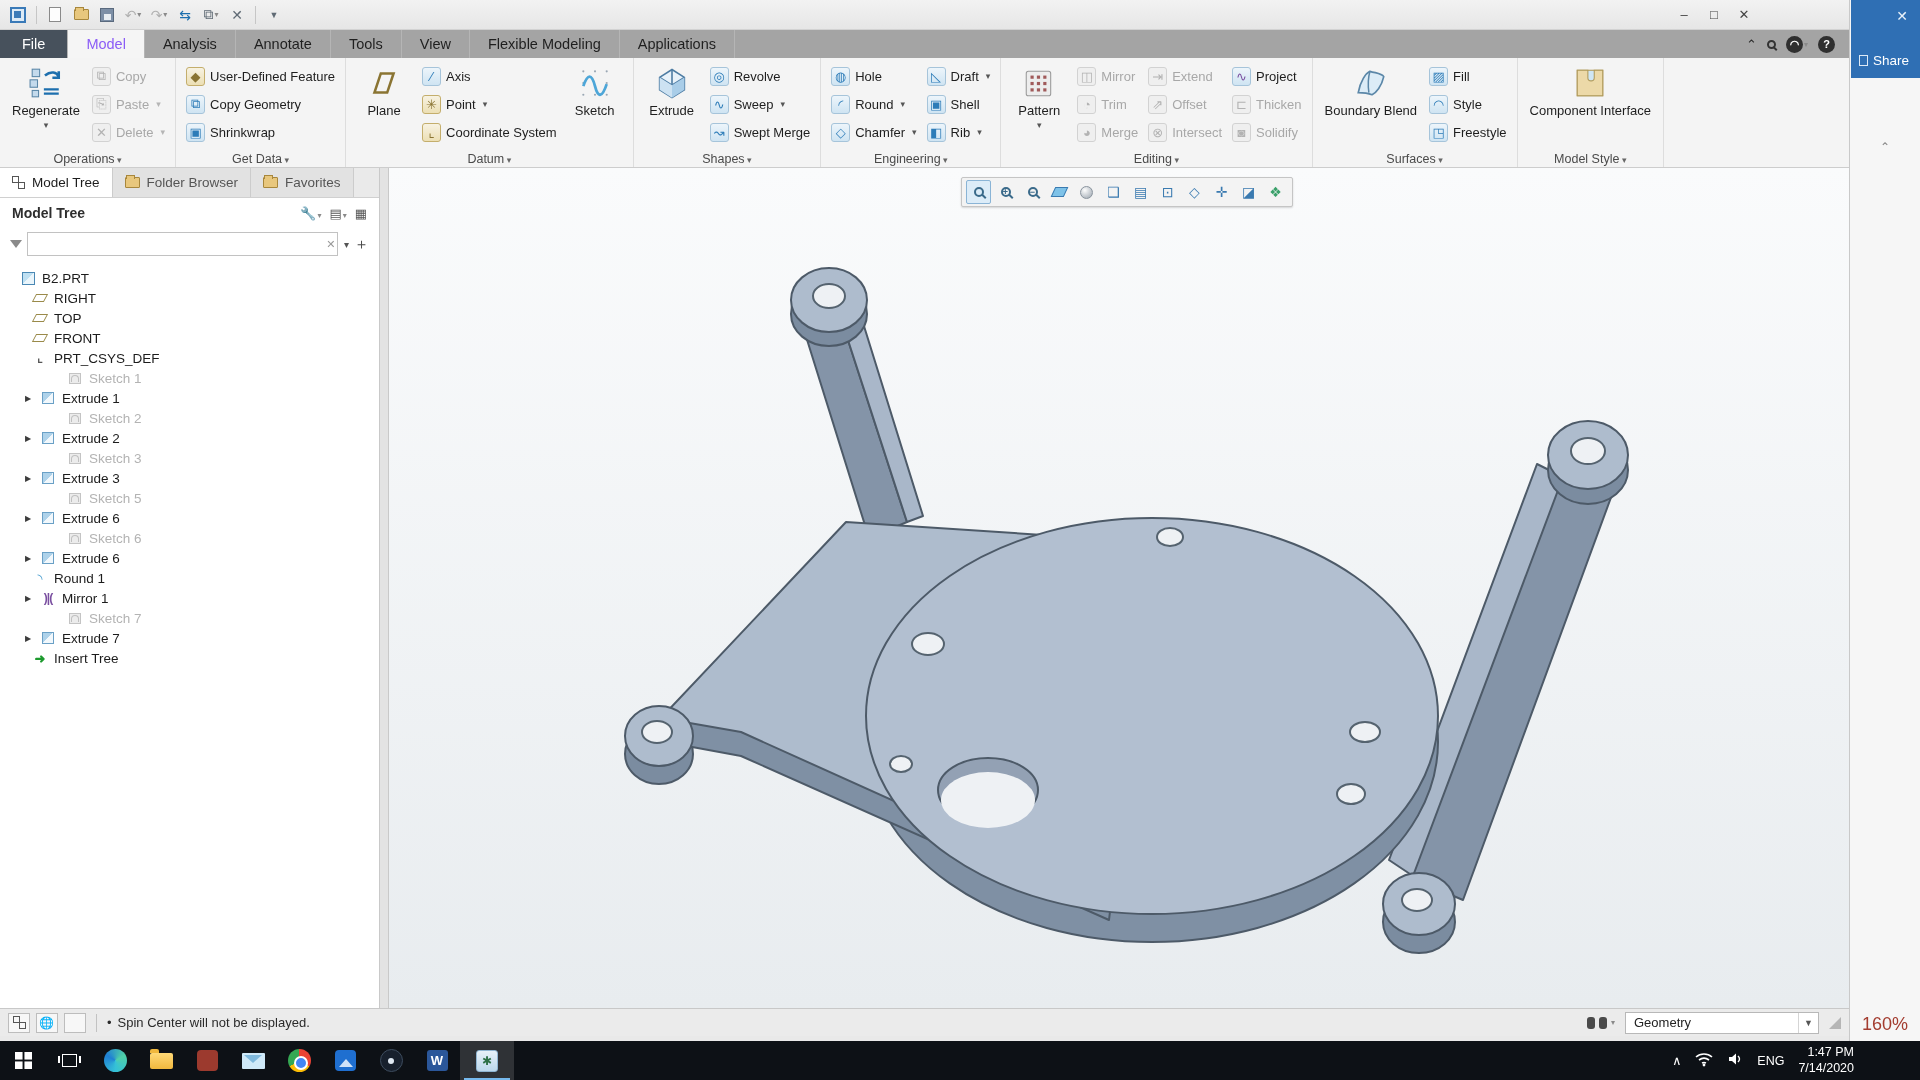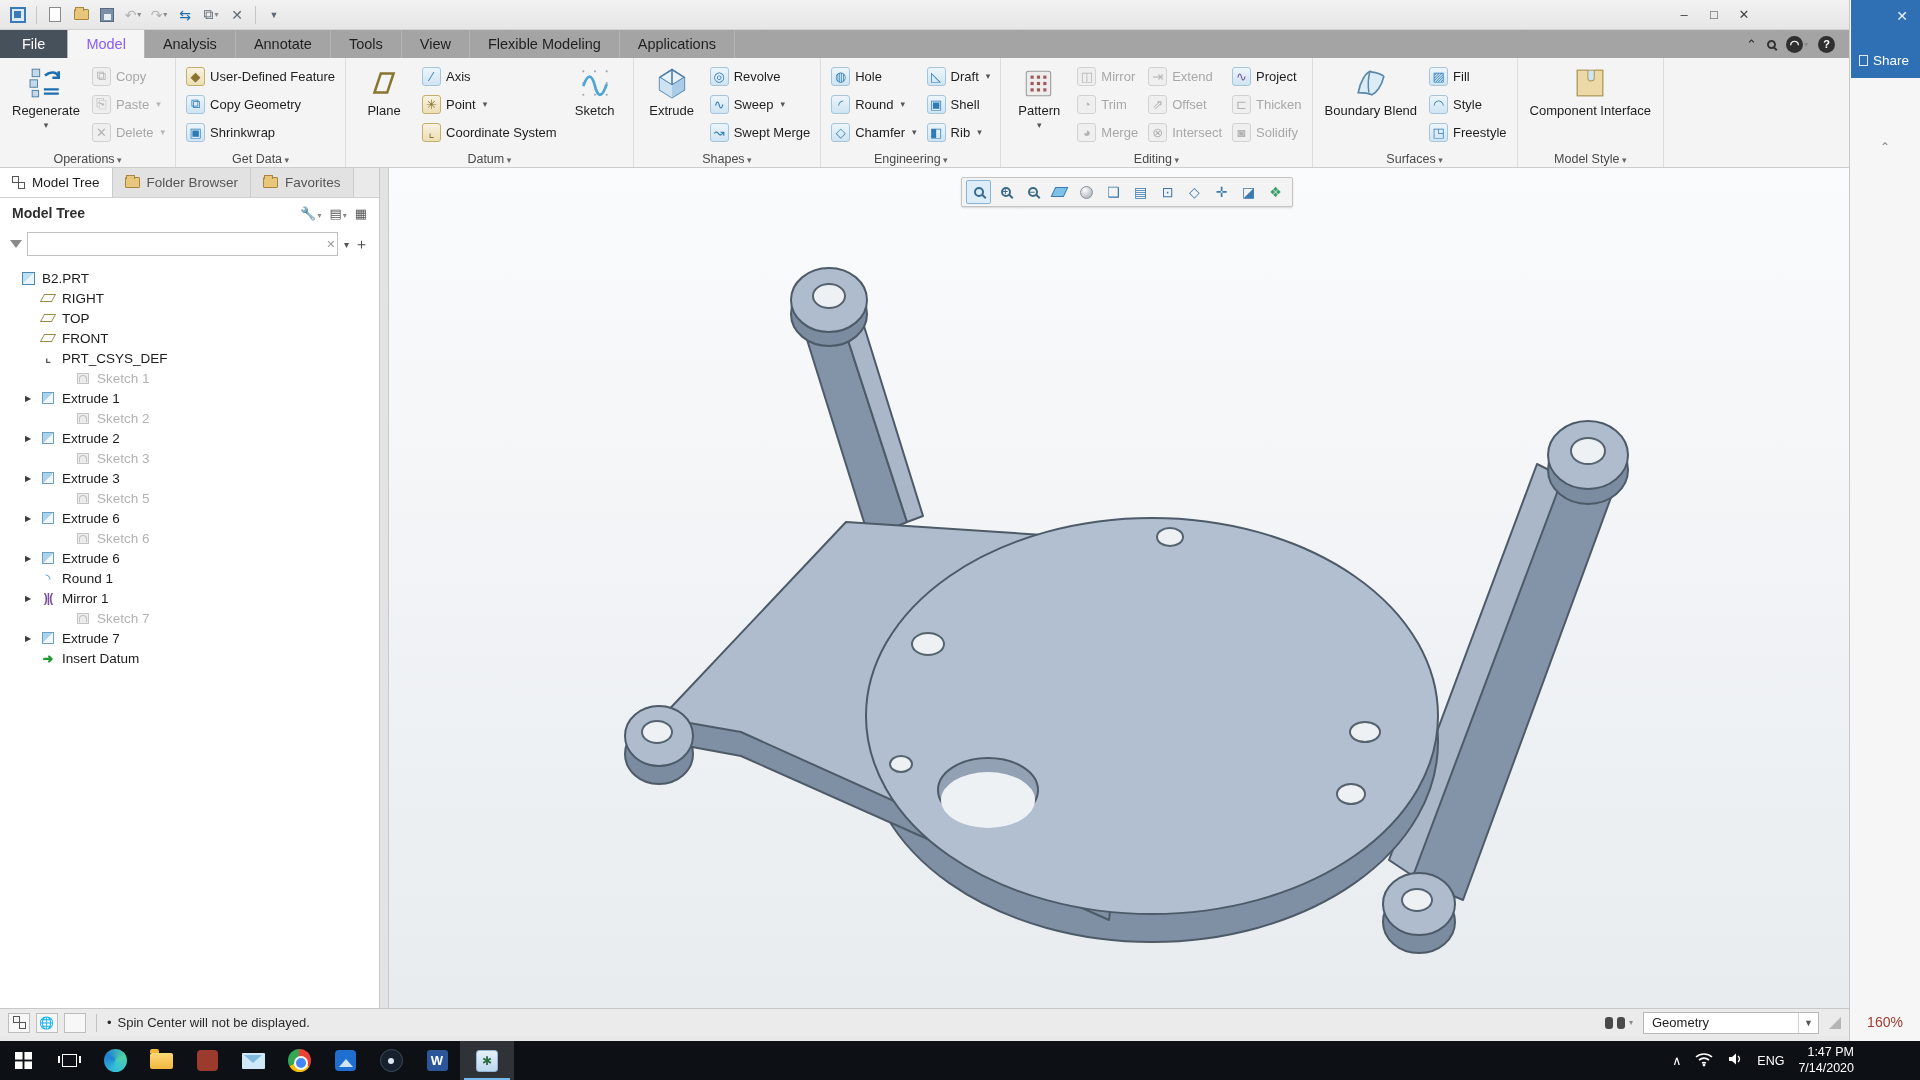--- a/index.html
+++ b/index.html
@@ -71,21 +71,21 @@
   .funnel{width:0;height:0;border-left:6px solid transparent;border-right:6px solid transparent;border-top:8px solid #8a8a8a;display:inline-block;}
   .fin{flex:1;height:24px;border:1px solid #c2c2c2;background:#fff;font-size:13px;padding:0 20px 0 6px;font-family:"Liberation Sans",sans-serif;}
   .fclear{margin-left:-20px;color:#999;font-size:11px;width:16px;text-align:center;}
   .pf-dd{font-size:10px;color:#555;}
   .pf-add{font-size:15px;color:#4a4a4a;}
 
   
   .tree{padding-top:8px;font-size:13.5px;}
   .trow{height:20px;display:flex;align-items:center;gap:6px;padding-left:20px;color:#1c1c1c;}
   .trow.lvl1{padding-left:22px;}
-  .trow.noarrow{padding-left:40px;}
+  .trow.noarrow{padding-left:32px;}
   .tw{width:12px;font-size:8px;color:#3c3c3c;text-align:center;flex:0 0 12px;}
   .trow.dim{color:#b3b3b3;margin-left:35px;}
   .ti{width:16px;height:14px;flex:0 0 16px;display:flex;align-items:center;justify-content:center;}
   .ti-part{width:13px;height:13px;background:linear-gradient(135deg,#bfe0f2 50%,#eaf5fb 50%);border:1px solid #4a88b4;}
   .ti-plane{width:12px;height:8px;border:1.6px solid #9a8a4a;transform:skewX(-28deg);}
   .ti-csys{color:#555;font-size:12px;font-weight:bold;}
   .ti-sketch{width:12px;height:11px;background:#ececec;border:1px solid #c4c4c4;position:relative;}
   .ti-sketch::after{content:"";position:absolute;left:1px;right:1px;bottom:1px;height:6px;border:1.4px solid #c0c0c0;border-bottom:none;border-radius:8px 8px 0 0;}
   .ti-extrude{width:12px;height:12px;background:linear-gradient(135deg,#aed2ea 50%,#f2f8fc 50%);border:1px solid #6aa0c6;}
   .ti-round{color:#4da0d0;font-size:13px;}
@@ -104,28 +104,28 @@
 
   
   #statusbar{left:0;top:1008px;width:1849px;height:28px;background:#ebebeb;border-top:1px solid #c8c8c8;display:flex;align-items:center;padding:0 8px;gap:6px;font-size:13px;}
   .sbtn{width:22px;height:20px;border:1px solid #bdbdbd;background:#f7f7f7;display:flex;align-items:center;justify-content:center;font-size:12px;color:#3a7ab0;}
   .ssep{width:1px;height:18px;background:#c2c2c2;margin:0 4px;}
   .smsg{color:#2a2a2a;}
   .sb-right{margin-left:auto;display:flex;align-items:center;gap:10px;}
   .binoc{width:20px;height:12px;position:relative;display:inline-block;}
   .binoc::before,.binoc::after{content:"";position:absolute;top:0;width:8px;height:12px;background:#4a4a4a;border-radius:3px;}
   .binoc::before{left:0;} .binoc::after{right:0;}
-  .geosel{width:176px;height:22px;background:#fff;border:1px solid #b8b8b8;display:flex;align-items:center;font-size:13px;padding-left:8px;color:#222;}
+  .geosel{width:194px;height:22px;background:#fff;border:1px solid #b8b8b8;display:flex;align-items:center;font-size:13px;padding-left:8px;color:#222;}
   .geosel .dd{margin-left:auto;width:20px;height:20px;border-left:1px solid #d5d5d5;display:flex;align-items:center;justify-content:center;font-size:9px;color:#555;}
   .grip{width:0;height:0;border-left:12px solid transparent;border-bottom:12px solid #b5b5b5;}
 
   
   #strip{left:1849px;top:0;width:71px;height:1041px;background:#f6f6f6;border-left:1px solid #c9c9c9;}
   #strip .chev{position:absolute;top:140px;left:0;right:0;text-align:center;color:#888;font-size:12px;}
-  #zoomlvl{position:absolute;top:1014px;left:0;right:0;text-align:center;color:#a33c2f;font-size:14px;}
+  #zoomlvl{position:absolute;top:1014px;left:0;right:0;text-align:center;color:#a33c2f;font-size:18px;}
   #sharebox{left:1851px;top:0;width:69px;height:78px;background:#2f6fb4;color:#fff;}
   #sharebox .x{position:absolute;right:12px;top:8px;font-size:14px;color:#eaf2fa;}
   #sharebox .lbl{position:absolute;left:8px;bottom:10px;font-size:13.5px;display:flex;align-items:center;gap:5px;}
   #sharebox .clip{width:9px;height:11px;border:1.5px solid #dce9f6;display:inline-block;}
   #badge34{left:1862px;top:1044px;width:58px;height:33px;background:#fff;border:1px solid #ddd;color:#c22a1e;font-size:16px;display:flex;align-items:center;justify-content:center;}
 
   
   #taskbar{left:0;top:1041px;width:1920px;height:39px;background:#0d1116;display:flex;align-items:center;color:#fff;}
   .tb-ic{width:46px;height:39px;display:flex;align-items:center;justify-content:center;position:relative;}
   #tb-search{width:356px;height:31px;background:#fff;border:1px solid #555;display:flex;align-items:center;gap:8px;padding:0 10px;margin-right:4px;}
@@ -619,21 +619,21 @@
       </div>
     <div class="trow lvl1">
         <span class="tw">▶</span>
         <span class="ti">
           <span class="ti-extrude"></span>
         </span>
         <span>Extrude 7</span>
       </div>
     <div class="trow noarrow">
         <span class="ti ti-insert">➜</span>
-        <span>Insert Datum</span>
+        <span>Insert Tree</span>
       </div>
   </div>
 </div>
 <div class="abs" id="sash"></div>
 
 <div class="abs" id="viewport">
   <svg width="1460" height="840" viewBox="388 168 1460 840" style="position:absolute;left:0;top:0;">
     <g stroke="#4d5a68" stroke-width="2" stroke-linejoin="round">
 
       <polygon points="1560,476 1612,492 1462,900 1410,878" fill="#8494a8"></polygon>

